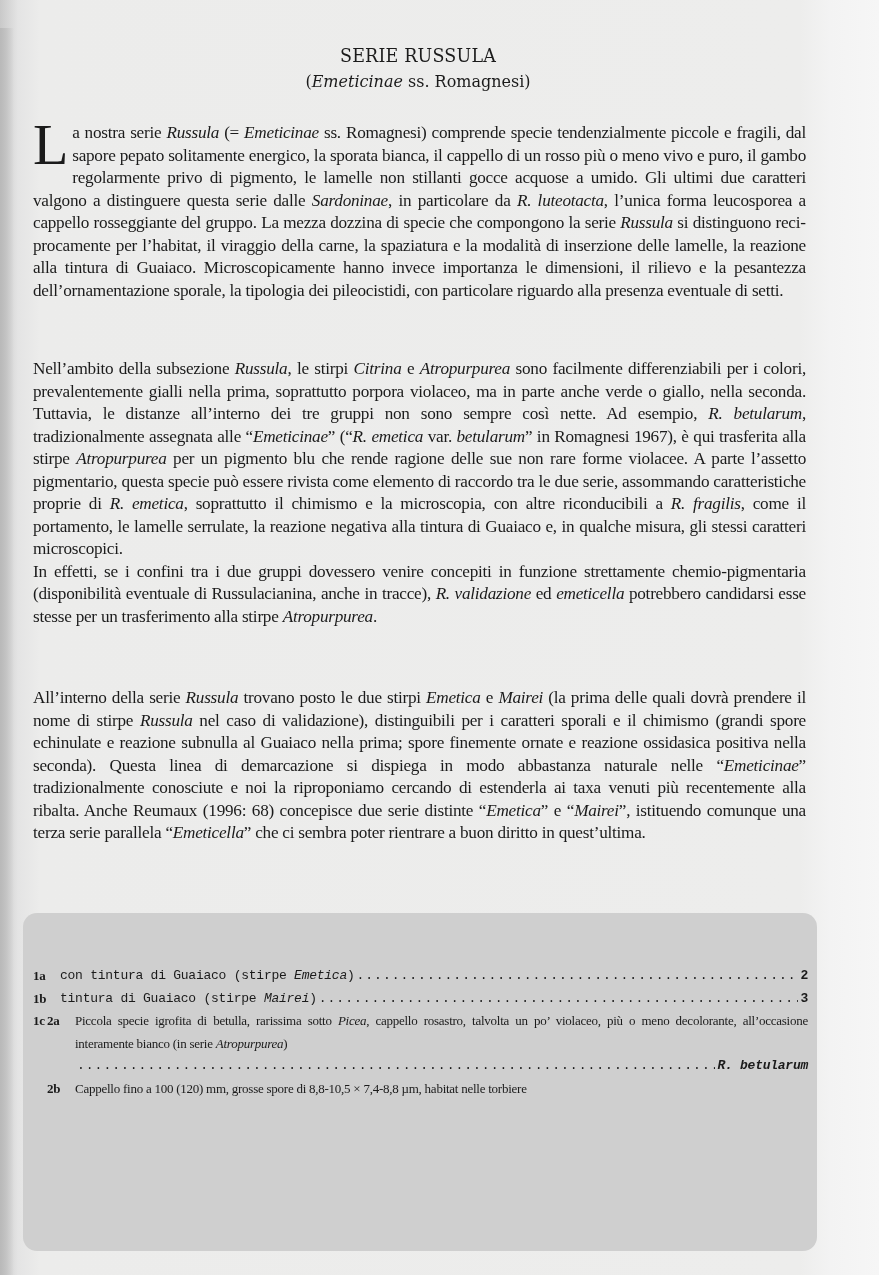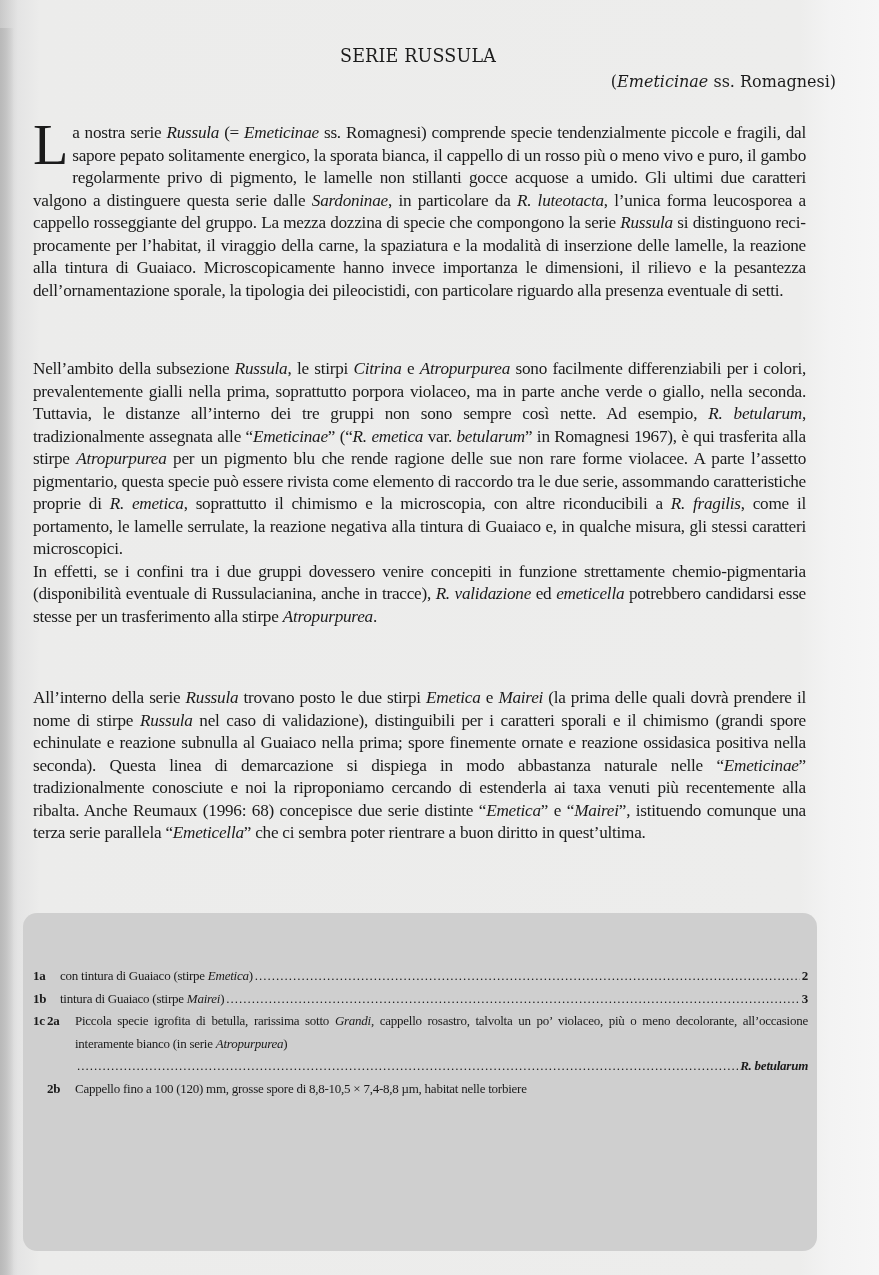--- a/index.html
+++ b/index.html
@@ -10,21 +10,21 @@
     color: #1b1b1b;
     position: relative;
   }
   .page { position: absolute; left: 0; top: 0; width: 879px; height: 969px; margin-top: 28px; }
   .title {
     position: absolute; top: 16px; left: 0; width: 836px; text-align: center;
     font-family: "DejaVu Serif", serif; font-size: 19px; letter-spacing: 0.2px;
     transform: scaleX(0.92);
   }
   .subtitle {
-    position: absolute; top: 44px; left: 0; width: 836px; text-align: right;
+    position: absolute; top: 44px; left: 0; width: 836px; text-align: center;
     font-family: "DejaVu Serif", serif; font-size: 16px;
   }
   .body-text {
     position: absolute; left: 33px; width: 773px;
     font-size: 17.2px; line-height: 22.5px; text-align: justify;
     letter-spacing: -0.25px;
   }
   .body-text p { margin: 0; }
   .p1 { top: 94px; }
   .p2 { top: 330px; }
@@ -40,21 +40,21 @@
   .key-title {
     position: absolute; top: 902px; left: 23px; width: 794px; text-align: center;
     font-family: "DejaVu Serif", serif; font-size: 16.5px; letter-spacing: 0.1px;
   }
   .key-list { position: absolute; left: 33px; top: 937px; width: 775px; font-size: 13px; line-height: 22.5px; letter-spacing: -0.25px; }
   .key-entry { position: relative; padding-left: 27px; margin-bottom: 0; }
   .key-entry.sub { padding-left: 42px; }
   .key-code { position: absolute; left: 0; top: 0; font-weight: bold; }
   .key-entry.sub .key-code { left: 14px; }
   .key-text { text-align: justify; }
-  .lead { display: flex; align-items: flex-start; }
+  .lead { display: flex; align-items: flex-start; font-family: Liberation Mono, monospace; }
   .lead .dots { flex: 1; overflow: hidden; white-space: nowrap; margin: 0 2px; letter-spacing: 1px; }
   .lead .dots::before { content: "....................................................................................................................................................................................................................."; }
   .lead .target { font-weight: bold; white-space: nowrap; }
   .lead .target.italic { font-style: italic; }
   .page-number { position: absolute; left: 804px; top: 1244px; font-size: 19px; }
   i, .it { font-style: italic; }
   .gutter-shadow { position: absolute; left: 0; top: 0; width: 14px; height: 1275px; background: linear-gradient(to right, #b9b9b9, rgba(220,220,220,0)); }
 </style>
 </head>
 <body>
@@ -94,21 +94,21 @@
           <span><span>tintura di Guaiaco (stirpe </span><i>Mairei</i><span>)</span></span>
           <span class="dots"></span>
           <span class="target">3</span>
         </div>
       </div>
       <div class="key-entry">
         <span class="key-code">1c</span>
       </div>
       <div class="key-entry sub">
         <span class="key-code">2a</span>
-        <div class="key-text"><span>Piccola specie igrofita di betulla, rarissima sotto </span><i>Grandi</i><span>, cappello rosastro, talvolta un po’ violaceo, più o meno decolorante, all’occasione interamente bianco (in serie </span><i>Atropurpurea</i><span>)</span></div>
+        <div class="key-text"><span>Piccola specie igrofita di betulla, rarissima sotto </span><i>Picea</i><span>, cappello rosastro, talvolta un po’ violaceo, più o meno decolorante, all’occasione interamente bianco (in serie </span><i>Atropurpurea</i><span>)</span></div>
         <div class="lead">
           <span></span>
           <span class="dots"></span>
           <span class="target italic">R. betularum</span>
         </div>
       </div>
       <div class="key-entry sub">
         <span class="key-code">2b</span>
         <div class="key-text"><span>Cappello fino a 100 (120) mm, grosse spore di 8,8-10,5 × 7,4-8,8 µm, habitat nelle torbiere</span></div>
       </div>

